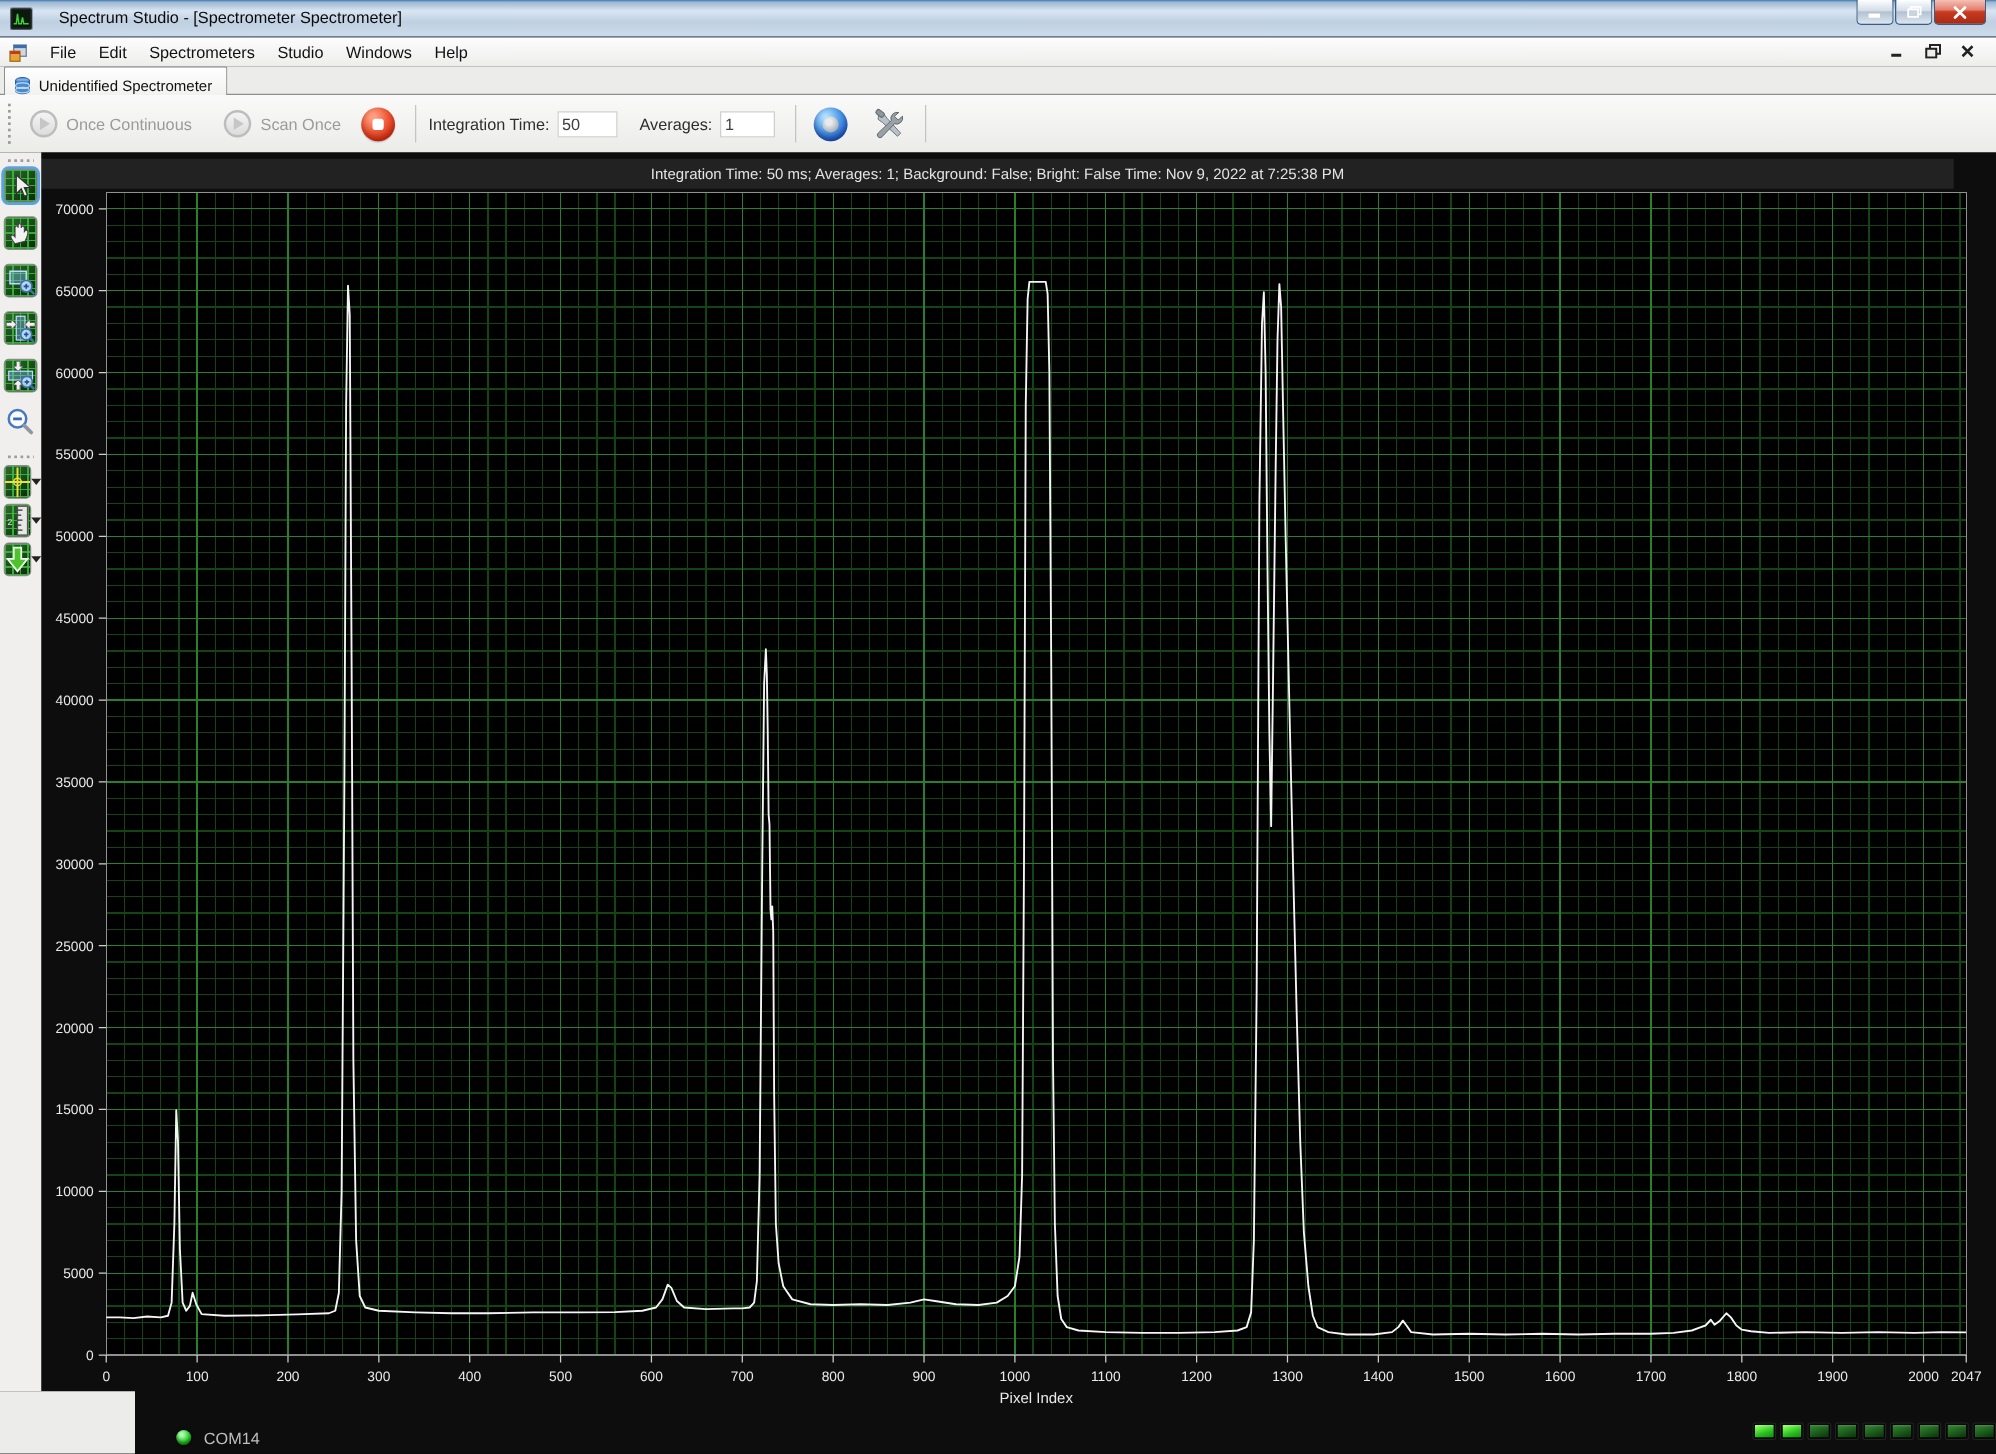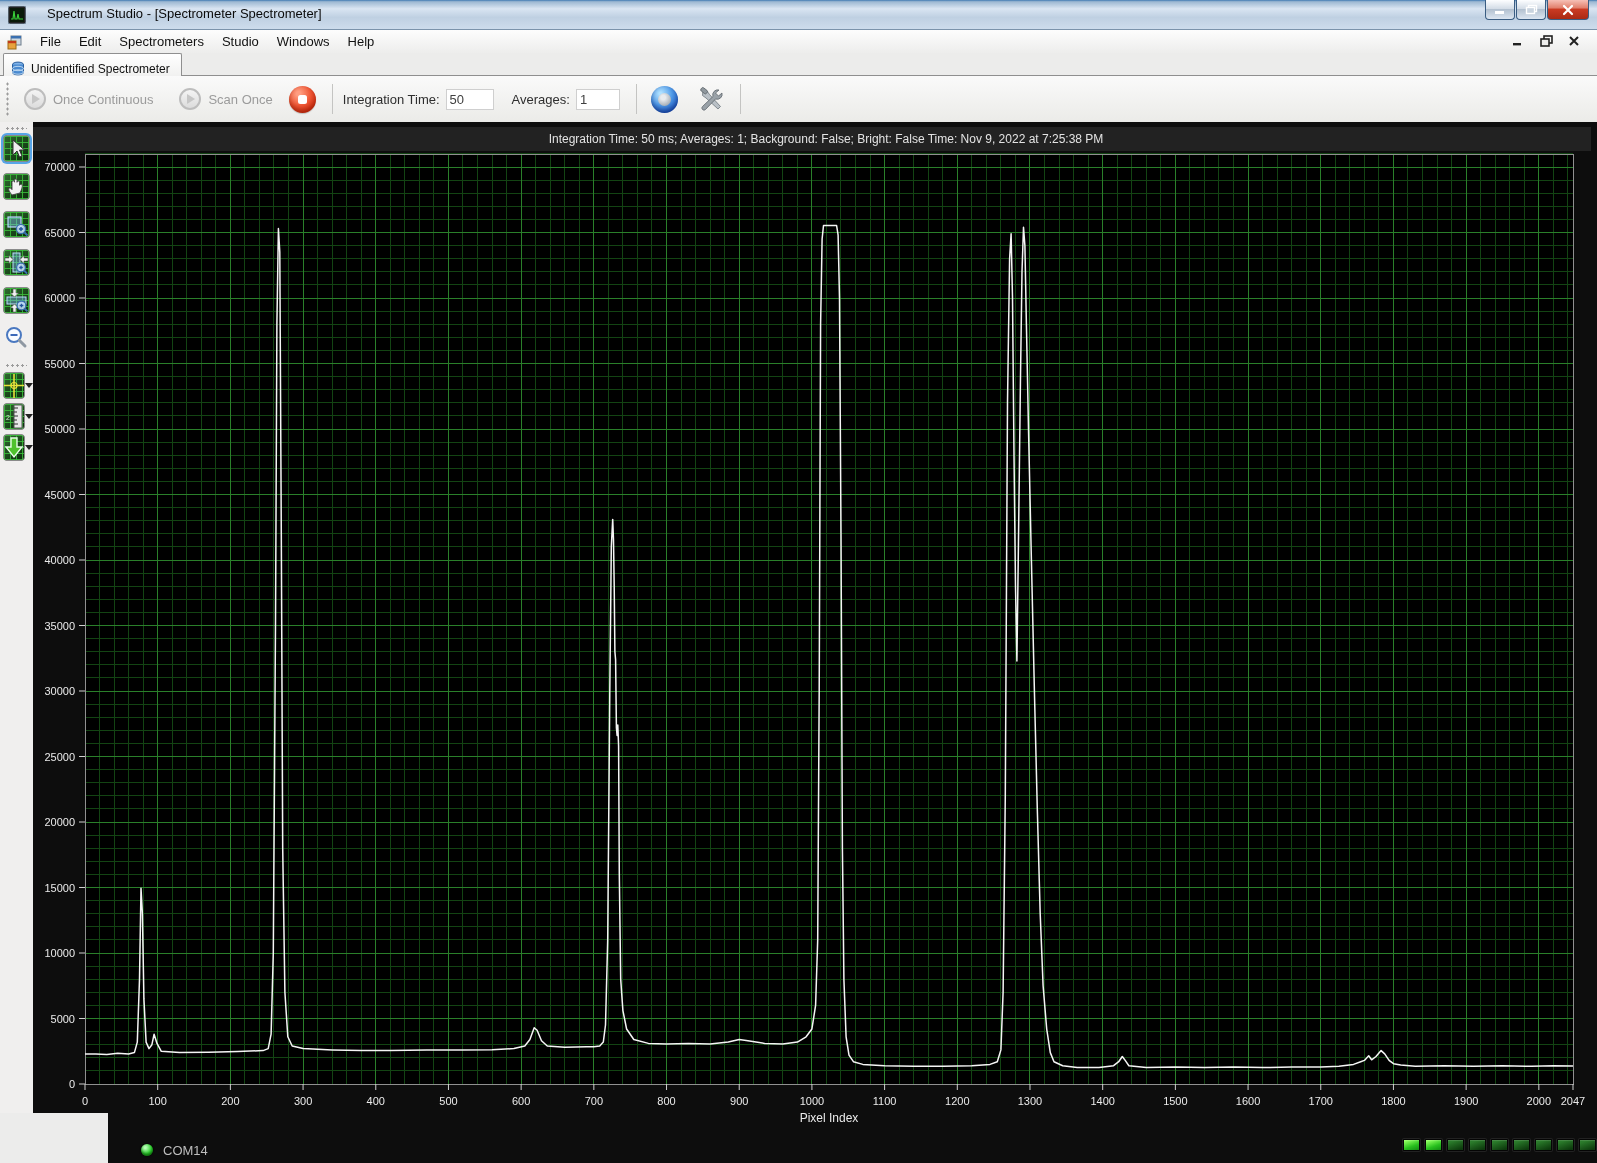--- a/index.html
+++ b/index.html
@@ -118,21 +118,21 @@
   .dd-arrow{
     position:absolute;left:25px;width:0;height:0;
     border-left:4px solid transparent;border-right:4px solid transparent;border-top:5px solid #222;
   }
   
   .chart-panel{
     position:absolute;left:33px;top:122px;width:1564px;height:1041px;background:#0d0d0d;
   }
   .chart-title{
     position:absolute;left:0;top:5px;width:1530px;height:24px;line-height:24px;
-    background:#222222;text-align:center;color:#e3e3e3;font-size:12px;padding-left:28px;
+    background:#222222;text-align:center;color:#e3e3e3;font-size:12px;
   }
   #chart-svg{position:absolute;left:0;top:0;}
   .tick{font:11px "Liberation Sans",sans-serif;fill:#eaeaea;}
   .axis-title{font:12px "Liberation Sans",sans-serif;fill:#eaeaea;}
   
   .corner{position:absolute;left:0;top:1113px;width:108px;height:50px;background:#ececeb;}
   .status-led{
     position:absolute;left:141px;top:1144px;width:12px;height:12px;border-radius:50%;
     background:radial-gradient(circle at 35% 30%,#b5ffb5 8%,#2fd02f 55%,#0a7a0a 100%);
     box-shadow:0 0 2px #000, inset 0 -2px 3px rgba(0,60,0,.6);

